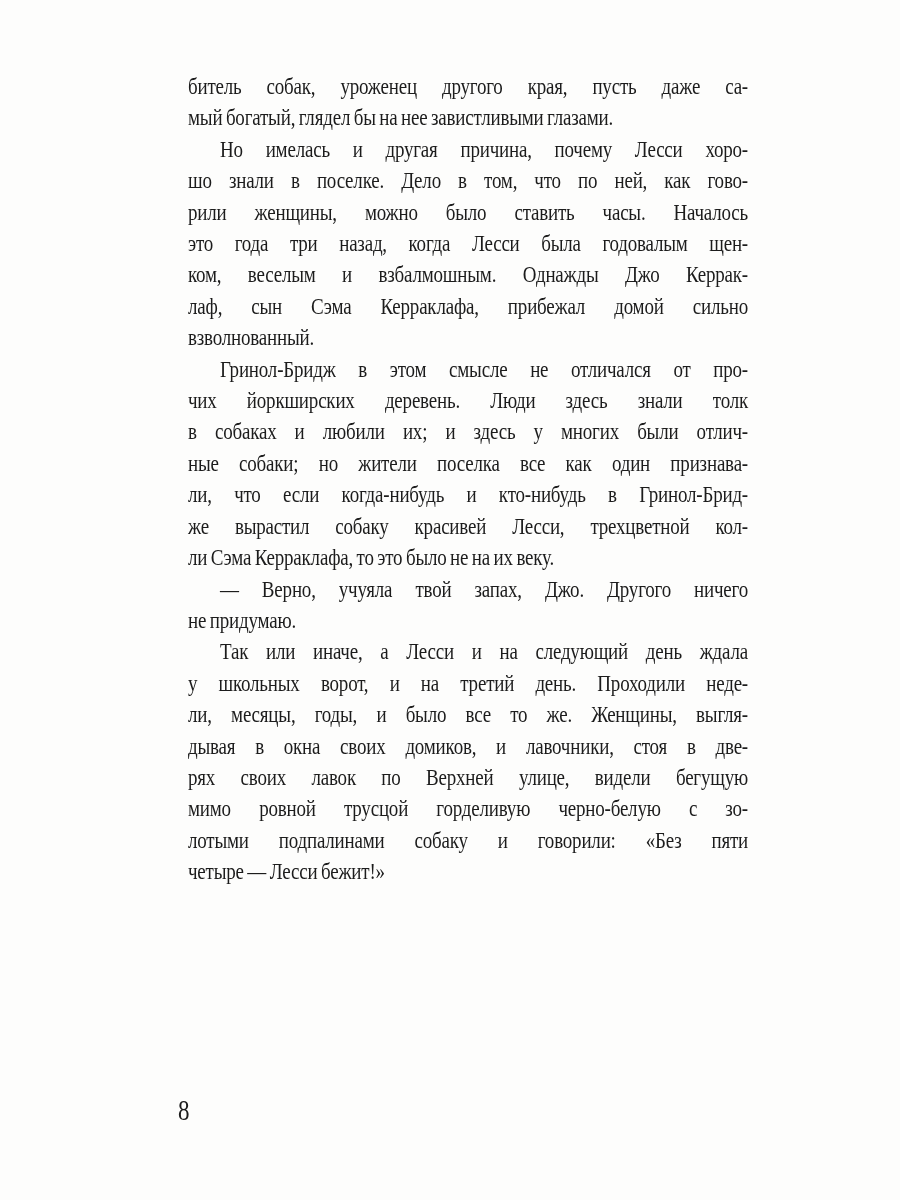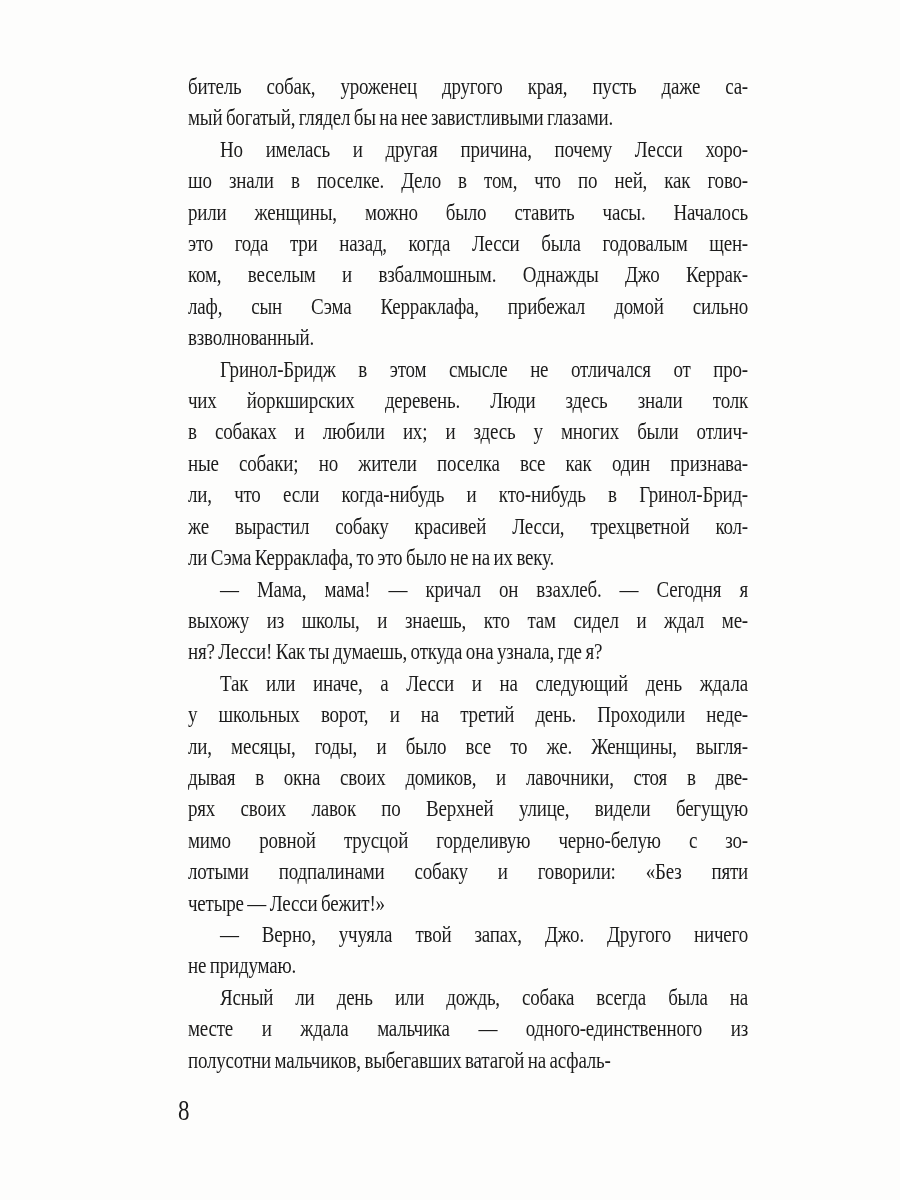--- a/index.html
+++ b/index.html
@@ -68,38 +68,28 @@
       <div class="paragraph">
         <div class="line indent">Гринол-Бридж в этом смысле не отличался от про-</div>
         <div class="line">чих йоркширских деревень. Люди здесь знали толк</div>
         <div class="line">в собаках и любили их; и здесь у многих были отлич-</div>
         <div class="line">ные собаки; но жители поселка все как один признава-</div>
         <div class="line">ли, что если когда-нибудь и кто-нибудь в Гринол-Брид-</div>
         <div class="line">же вырастил собаку красивей Лесси, трехцветной кол-</div>
         <div class="line last">ли Сэма Керраклафа, то это было не на их веку.</div>
       </div>
       <div class="paragraph">
-        <div class="line indent">— Мама, мама! — кричал он взахлеб. — Сегодня я</div>
-        <div class="line">выхожу из школы, и знаешь, кто там сидел и ждал ме-</div>
-        <div class="line last">ня? Лесси! Как ты думаешь, откуда она узнала, где я?</div>
+        <div class="line indent">— Верно, учуяла твой запах, Джо. Другого ничего</div>
+        <div class="line last">не придумаю.</div>
       </div>
       <div class="paragraph">
         <div class="line indent">Так или иначе, а Лесси и на следующий день ждала</div>
         <div class="line">у школьных ворот, и на третий день. Проходили неде-</div>
         <div class="line">ли, месяцы, годы, и было все то же. Женщины, выгля-</div>
         <div class="line">дывая в окна своих домиков, и лавочники, стоя в две-</div>
         <div class="line">рях своих лавок по Верхней улице, видели бегущую</div>
         <div class="line">мимо ровной трусцой горделивую черно-белую с зо-</div>
         <div class="line">лотыми подпалинами собаку и говорили: «Без пяти</div>
         <div class="line last">четыре — Лесси бежит!»</div>
       </div>
-      <div class="paragraph">
-        <div class="line indent">— Верно, учуяла твой запах, Джо. Другого ничего</div>
-        <div class="line last">не придумаю.</div>
-      </div>
-      <div class="paragraph">
-        <div class="line indent">Ясный ли день или дождь, собака всегда была на</div>
-        <div class="line">месте и ждала мальчика — одного-единственного из</div>
-        <div class="line last">полусотни мальчиков, выбегавших ватагой на асфаль-</div>
-      </div>
     </div>
   <div class="page-number">8</div>
 </div>
 
 </body></html>

